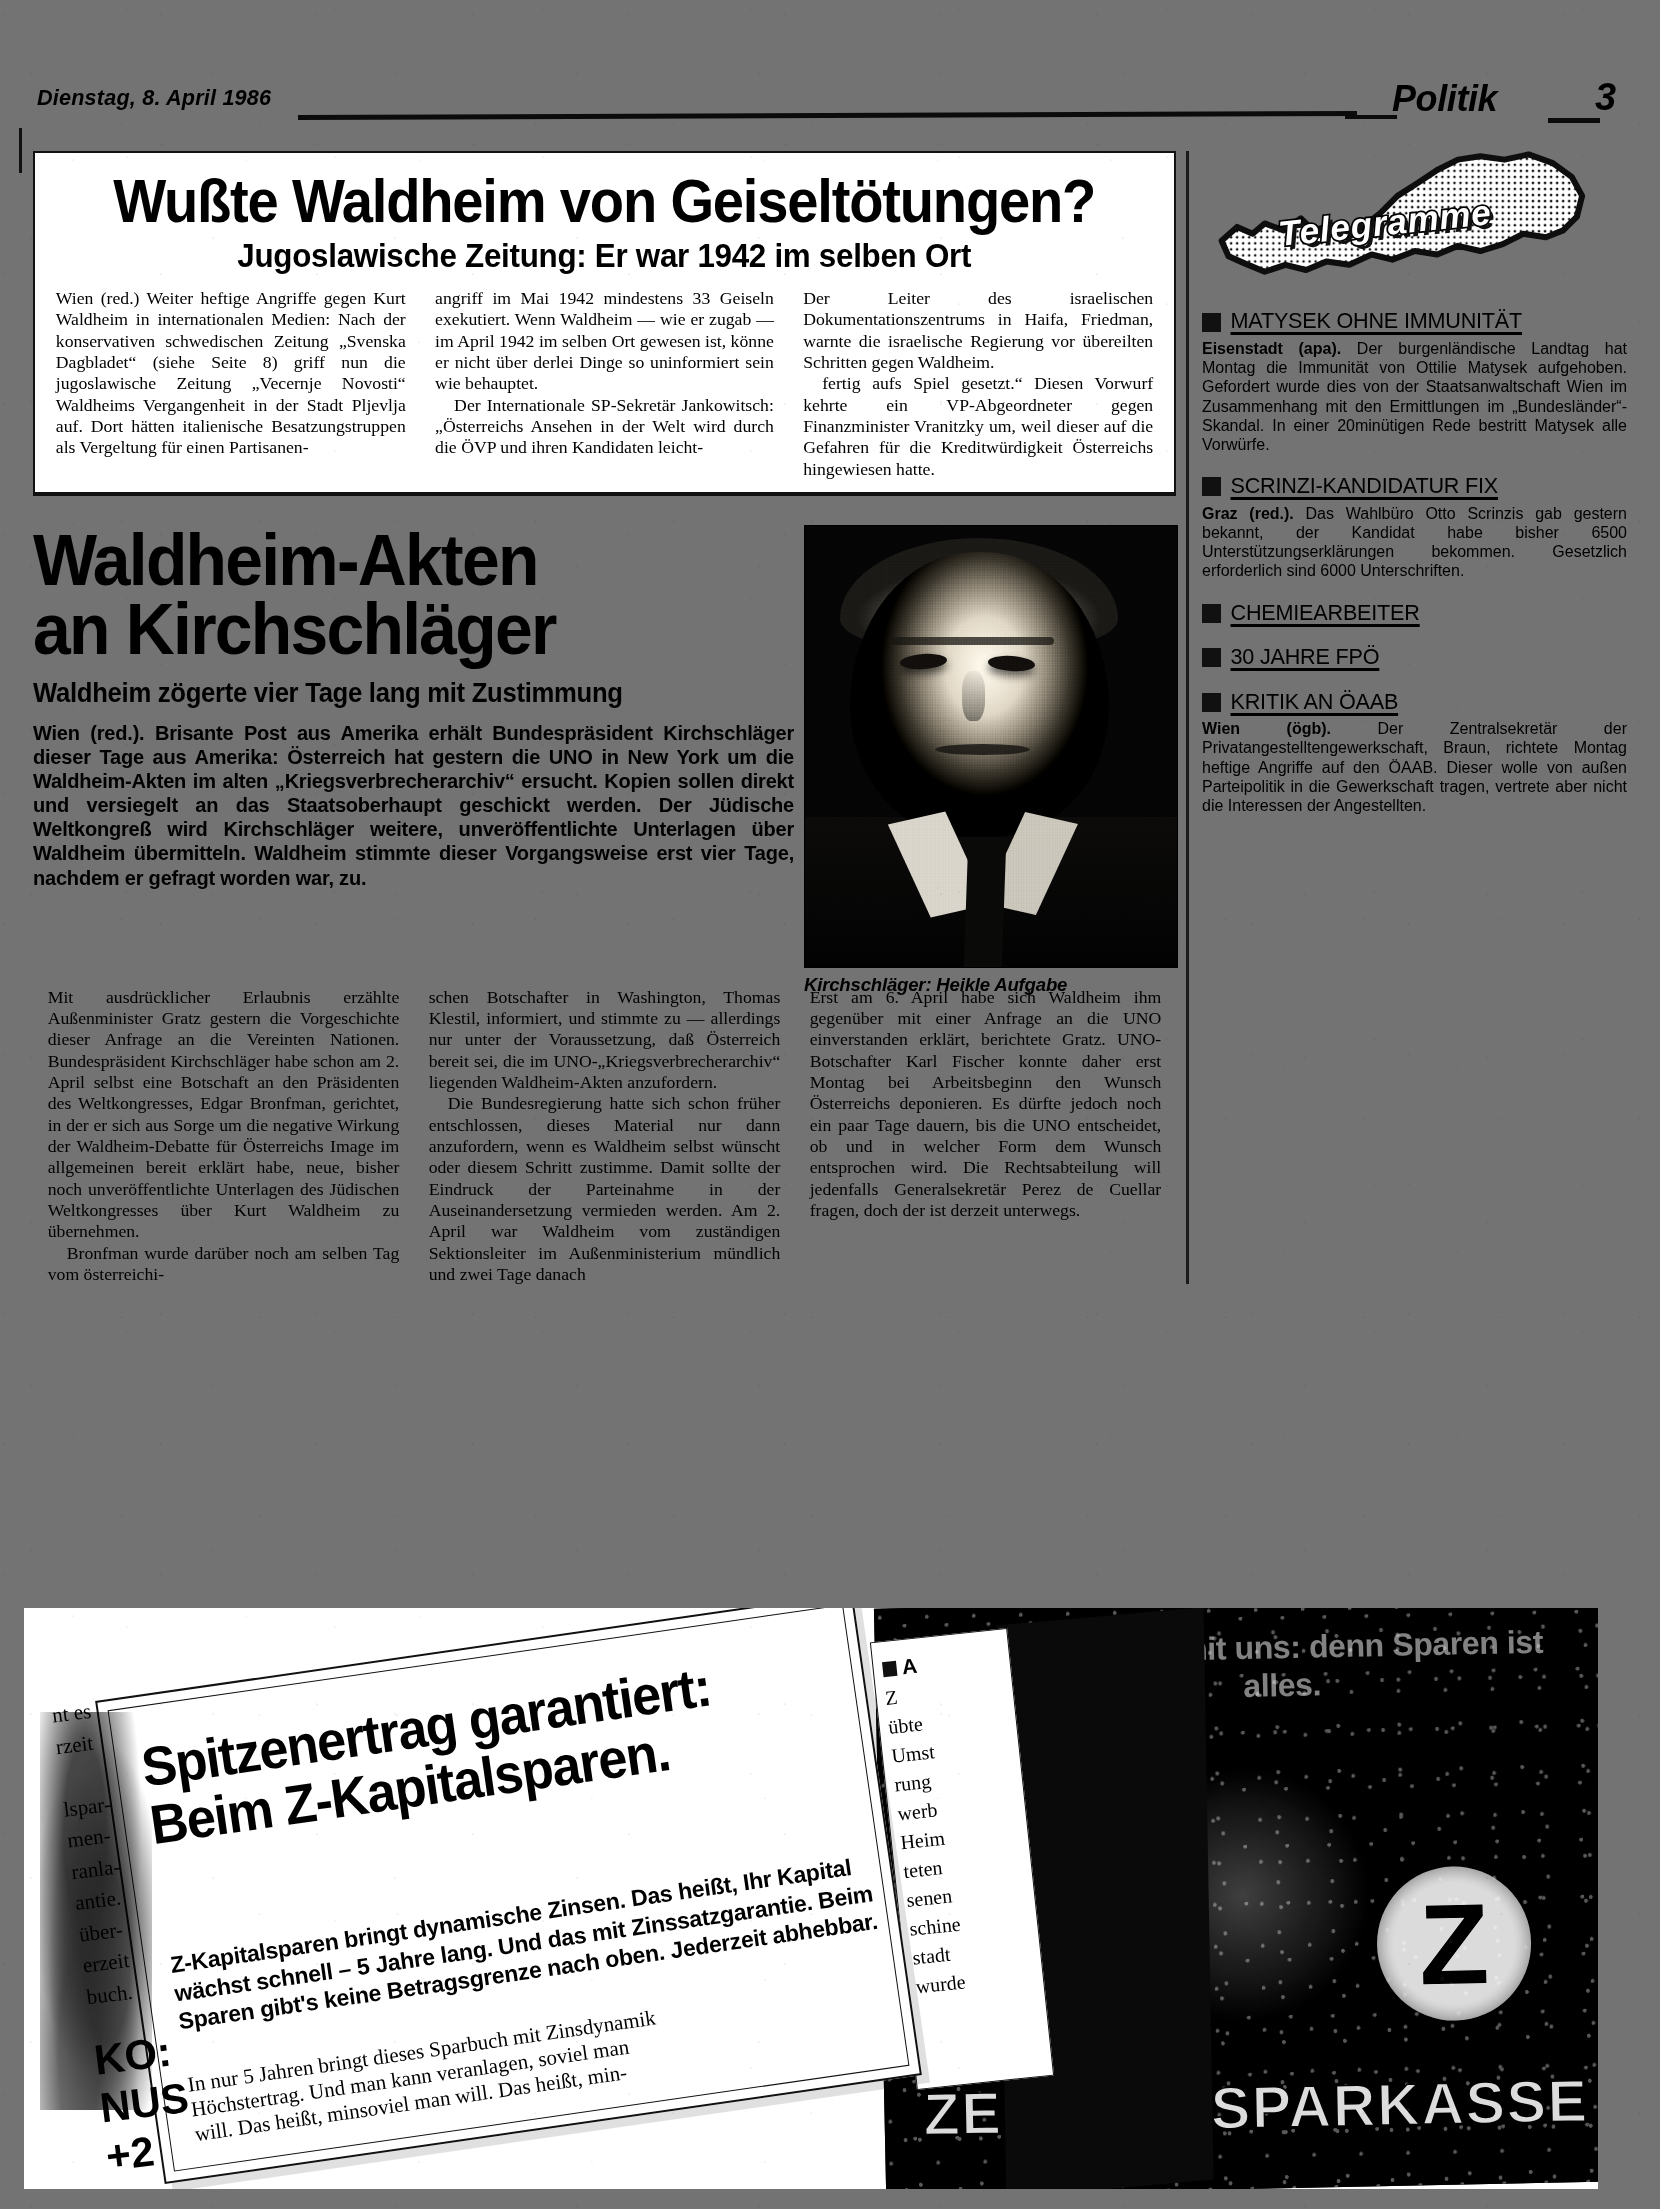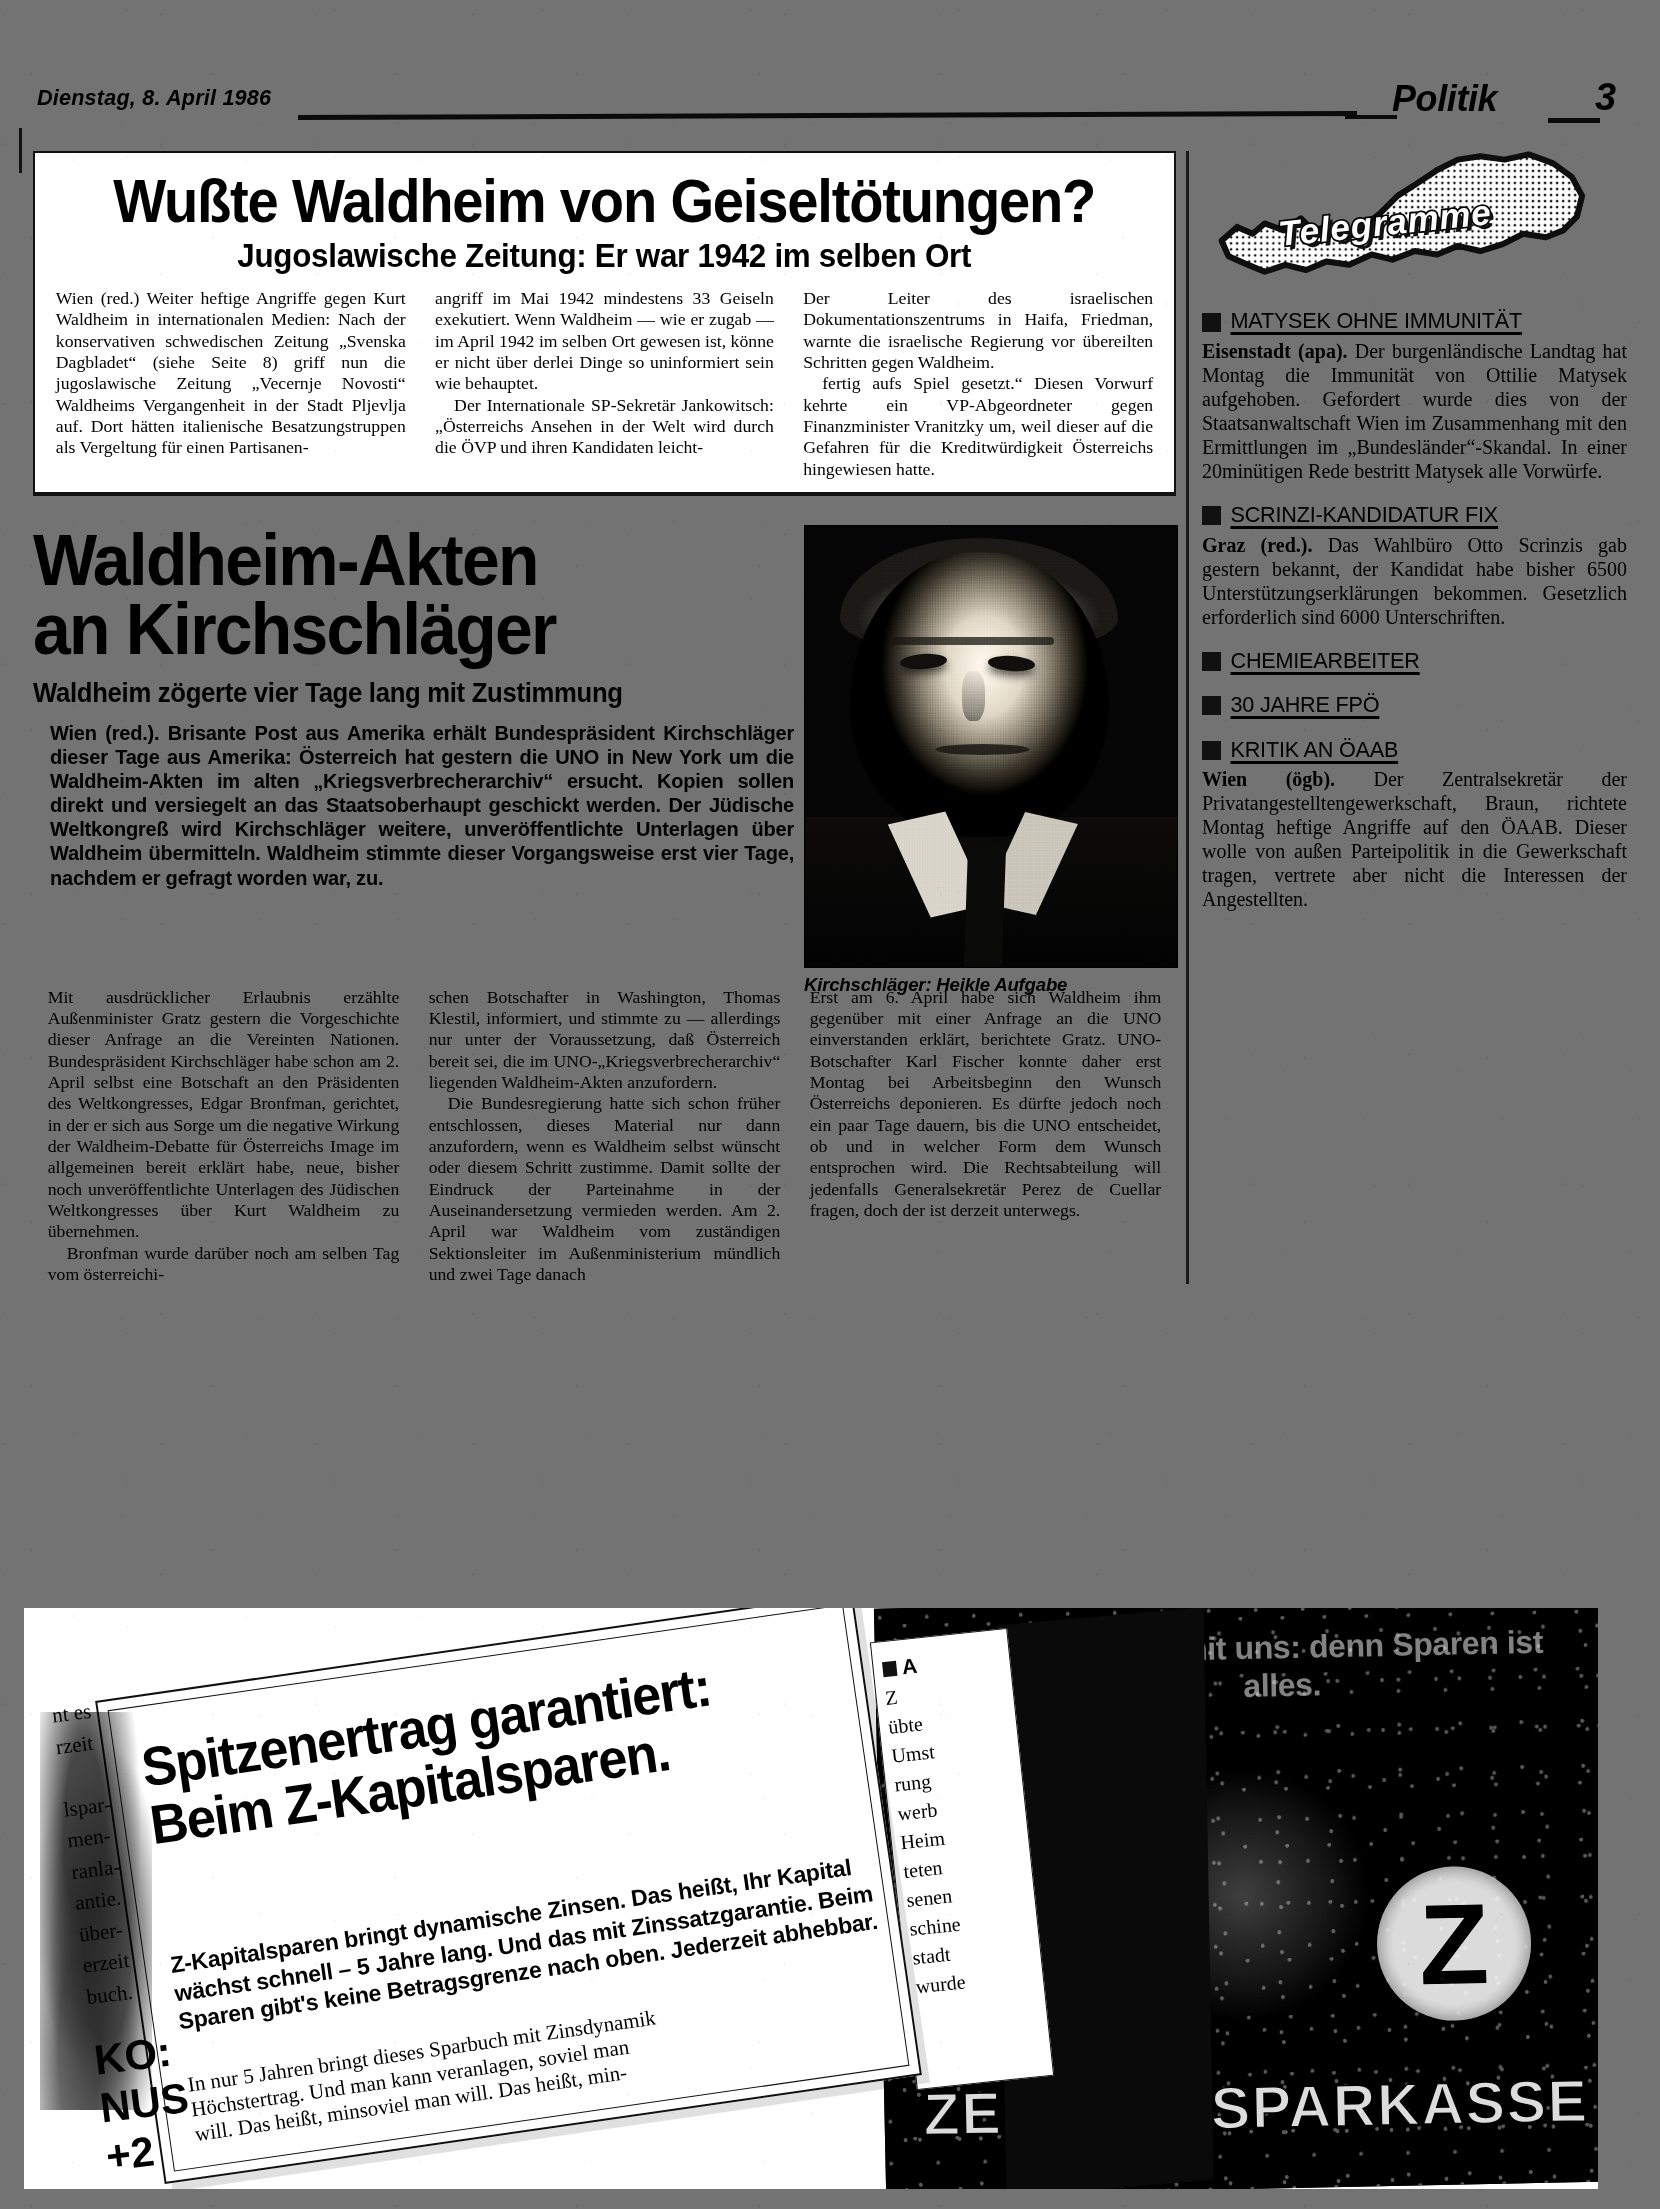--- a/index.html
+++ b/index.html
@@ -138,21 +138,20 @@
     white-space:nowrap;
   }
   .lead{
     font-family:"Liberation Sans",sans-serif;
     font-weight:bold;
     font-size:20px;
     line-height:1.21;
     text-align:justify;
     margin-top:12px;
     letter-spacing:-0.2px;
-    margin-left:17px;
   }
 
   
   .photo-wrap{
     position:absolute;right:0;top:0;width:372px;
   }
   .photo{
     width:372px;height:441px;
     background:#050505;
     position:relative;overflow:hidden;
@@ -237,22 +236,22 @@
     text-decoration:underline;
     text-underline-offset:3.5px;
     text-decoration-thickness:2.6px;
     display:inline;
   }
   .tele-head-row{display:flex;align-items:flex-start;gap:9.5px;}
   .sq{
     width:19px;height:19px;background:#111;flex:0 0 19px;margin-top:4.3px;
   }
   .tele-body{
-    font-family:Liberation Serif, serif;
-    font-size:20px;
+    font-family:Liberation Sans, sans-serif;
+    font-size:16px;
     line-height:1.2;
     text-align:justify;
     margin-top:5.2px;
     font-weight:500;
   }
   .tele-body b{font-weight:bold;}
 
   
   .ad{
     position:absolute;left:24px;top:1608px;width:1574px;height:581px;

